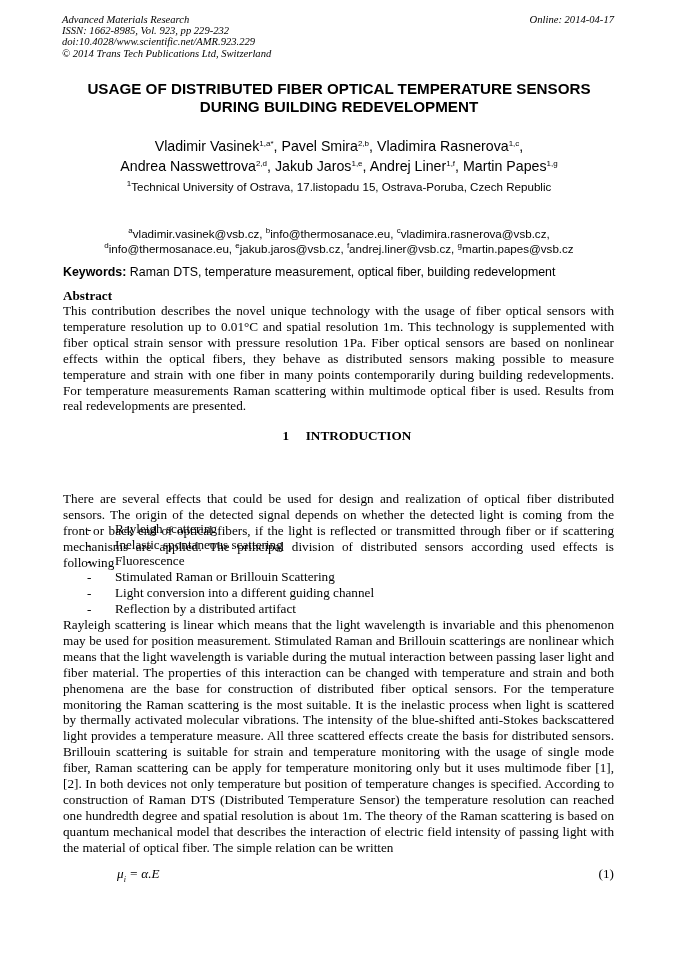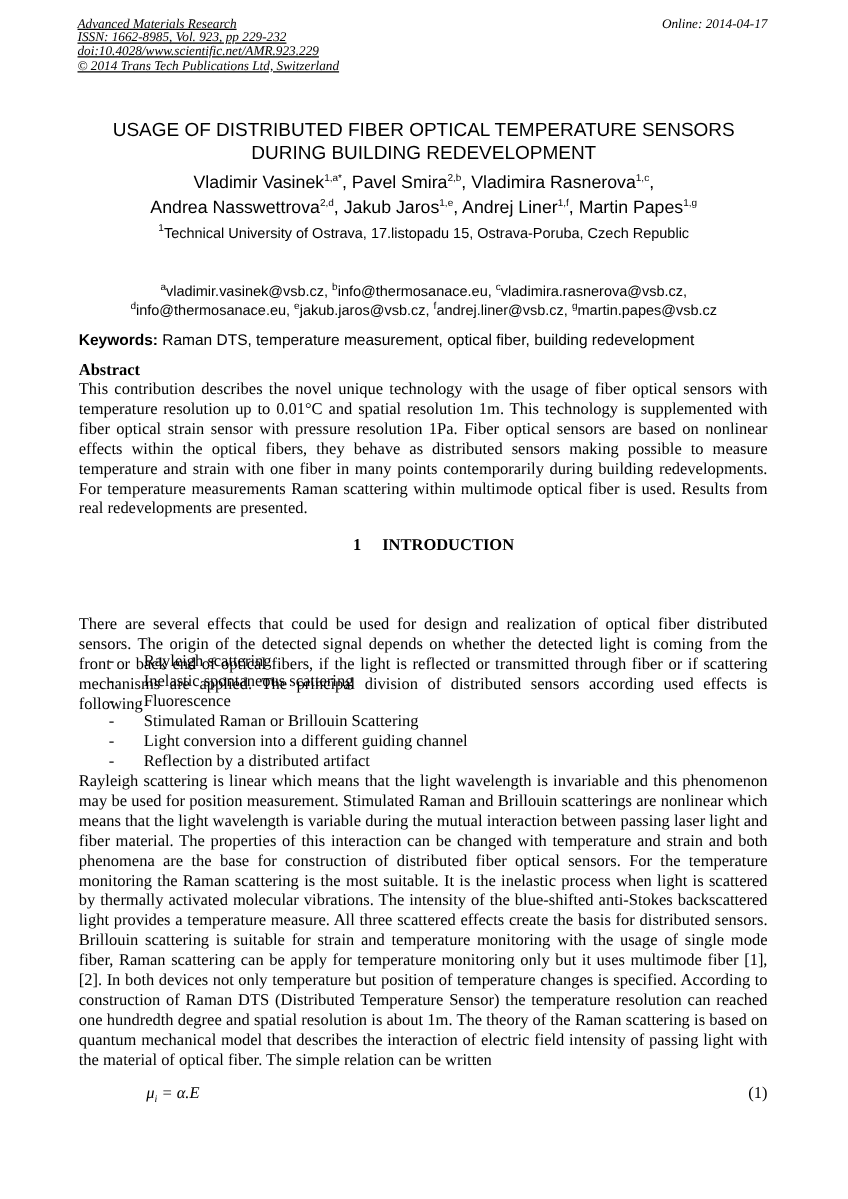--- a/index.html
+++ b/index.html
@@ -1,20 +1,20 @@
 <!DOCTYPE html>
 <html><head>
 <meta charset="utf-8">
 <style>
   html, body { margin: 0; padding: 0; background: #ffffff; }
   body { width: 678px; height: 959px; position: relative; overflow: hidden; color: #000; }
   .page { position: absolute; left: 0; top: 0; width: 678px; height: 959px; }
-  .hdr { position: absolute; left: 62px; top: 14px; font-family: "Liberation Serif", serif; font-style: italic; font-size: 10.6px; line-height: 11.2px; text-decoration: underline; }
+  .hdr { position: absolute; left: 62px; top: 14px; font-family: "Liberation Serif", serif; font-style: italic; font-size: 10.6px; line-height: 11.2px; }
   .hdr-right { position: absolute; right: 64px; top: 14px; font-family: "Liberation Serif", serif; font-style: italic; font-size: 10.6px; line-height: 11.2px; }
-  .title { position: absolute; left: 40px; width: 598px; top: 96px; text-align: center; font-family: "Liberation Sans", sans-serif; font-weight: normal; font-size: 15.2px; line-height: 18px; }
+  .title { position: absolute; left: 40px; width: 598px; top: 80px; text-align: center; font-family: "Liberation Sans", sans-serif; font-weight: bold; font-size: 15.2px; line-height: 18px; }
   .authors { position: absolute; left: 40px; width: 598px; top: 136px; text-align: center; font-family: "Liberation Sans", sans-serif; font-size: 14.2px; line-height: 20px; }
   .authors sup, .emails sup, .affil sup { font-size: 8px; line-height: 0; vertical-align: 5px; }
   .affil { position: absolute; left: 40px; width: 598px; text-align: center; font-family: "Liberation Sans", sans-serif; font-size: 11.6px; line-height: 14px; }
   .emails { position: absolute; left: 40px; width: 598px; top: 226px; text-align: center; font-family: "Liberation Sans", sans-serif; font-size: 11.6px; line-height: 15px; }
   .keywords { position: absolute; left: 63px; top: 265px; font-family: "Liberation Sans", sans-serif; font-size: 12.4px; line-height: 14px; }
   .keywords b { font-weight: bold; }
   .sec { position: absolute; left: 63px; width: 551px; font-family: "Liberation Serif", serif; font-size: 13.2px; }
   .h { font-weight: bold; font-size: 13.2px; line-height: 15px; }
   .para { text-align: justify; text-align-last: left; line-height: 15.9px; margin: 0; }
   .abstract-h { top: 288px; }

